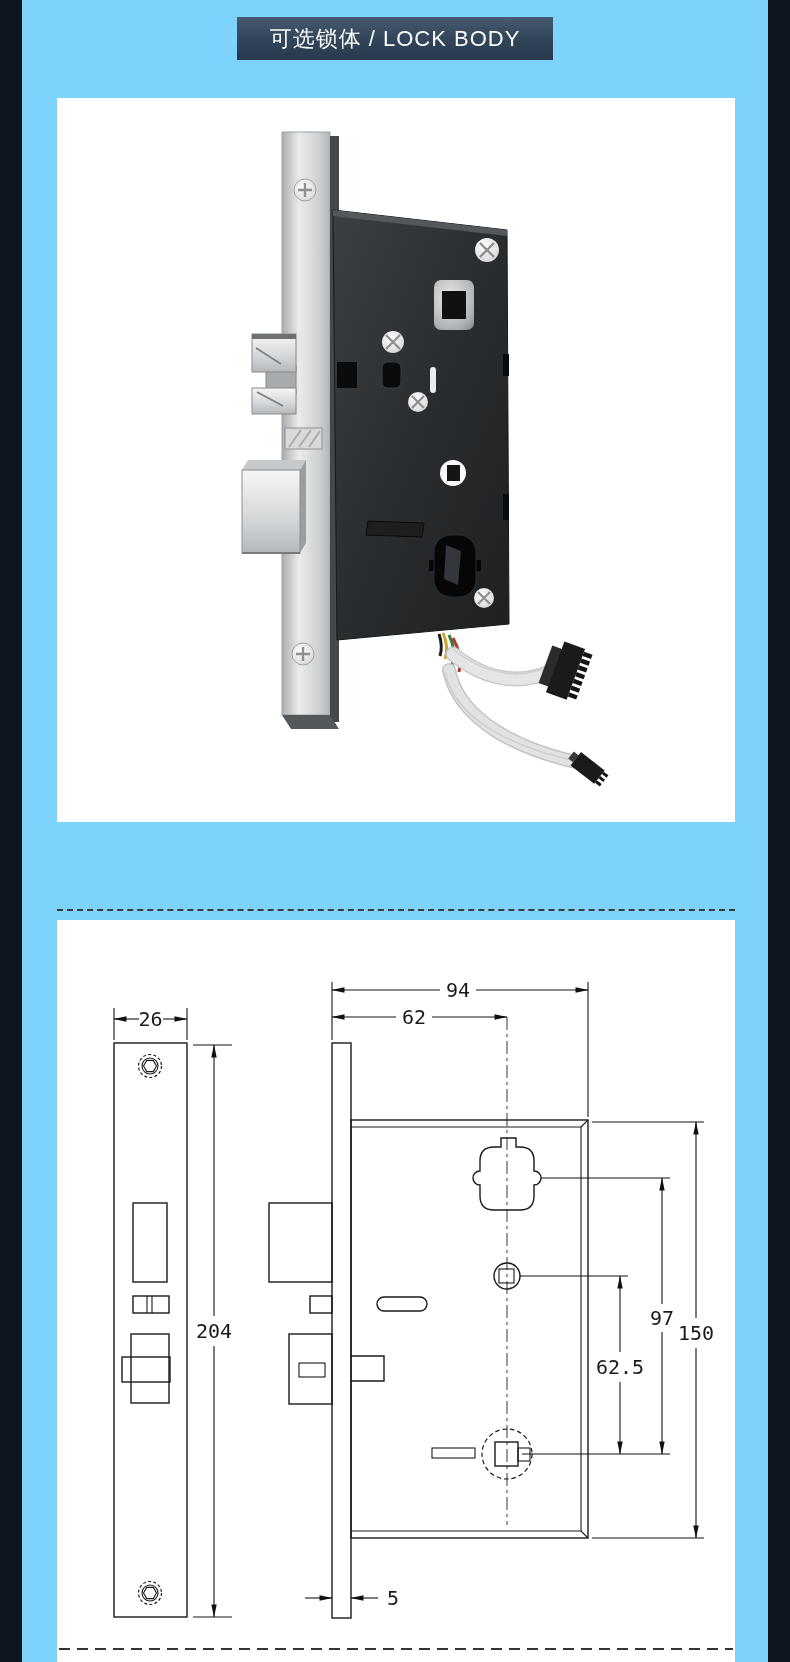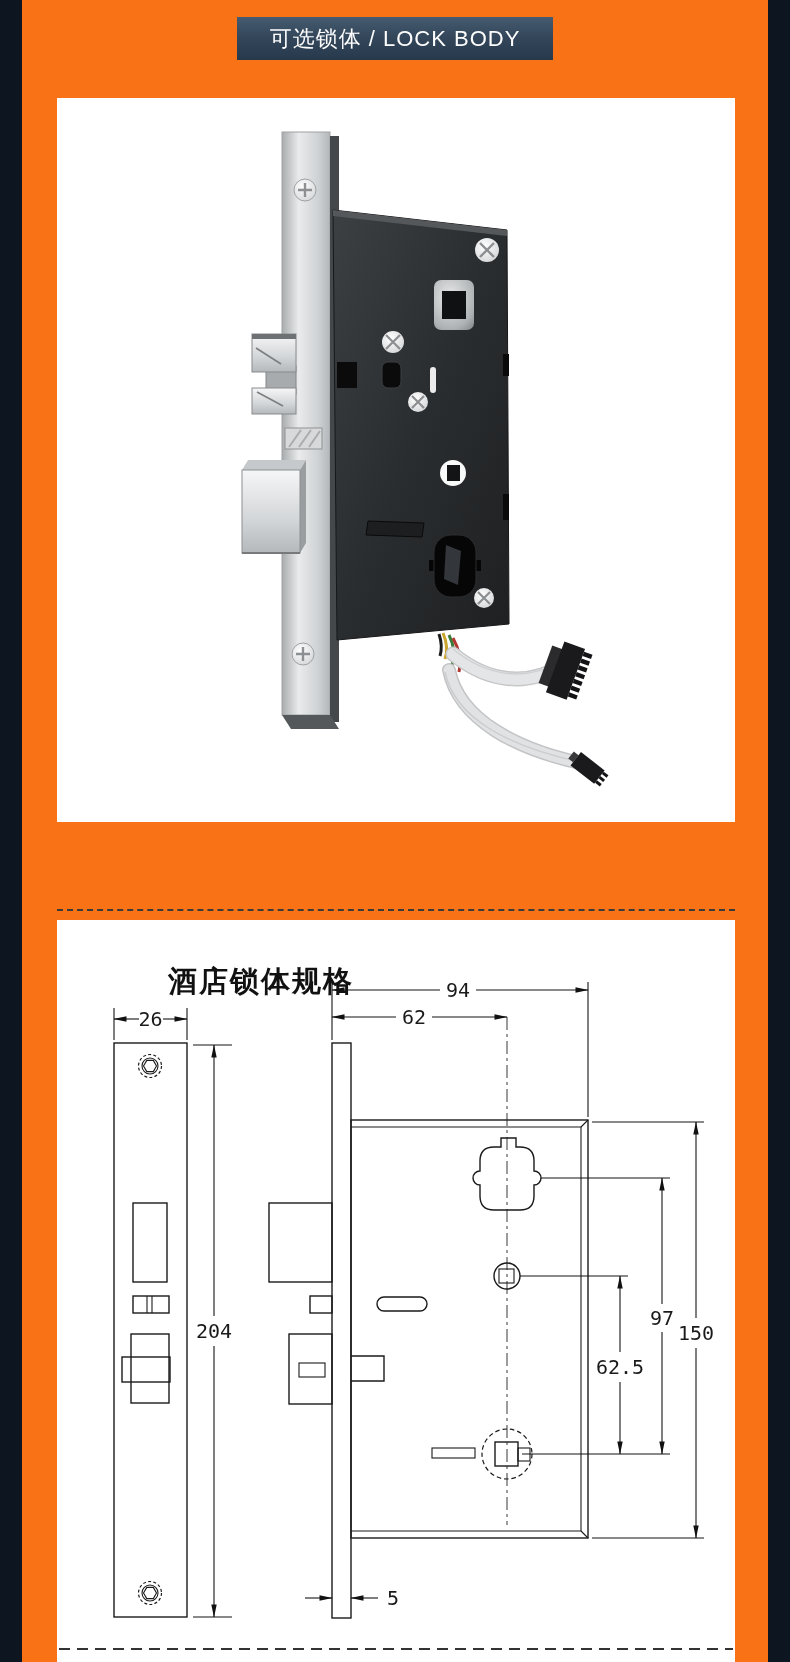--- a/index.html
+++ b/index.html
@@ -1,17 +1,17 @@
 <!DOCTYPE html>
 <html><head>
 <meta charset="utf-8">
 <style>
   html,body{margin:0;padding:0;}
   body{font-family:"Liberation Sans",sans-serif;}
-  .page{position:relative;width:790px;height:1662px;background:#f97316;overflow:hidden;}
+  .page{position:relative;width:790px;height:1662px;background:#7dd3fc;overflow:hidden;}
   .strip{position:absolute;top:0;height:1662px;background:#0d1520;}
   .strip.left{left:0;width:22px;}
   .strip.right{left:768px;width:22px;}
   .badge{position:absolute;left:237px;top:17px;width:316px;height:43px;
          background:linear-gradient(180deg,#465b70 0%,#33465a 48%,#273a4d 100%);
          color:#fdfdfd;font-size:22px;letter-spacing:1px;text-align:center;line-height:43px;}
   .panel{position:absolute;left:57px;width:678px;background:#ffffff;}
   .panel1{top:98px;height:724px;}
   .panel2{top:920px;height:742px;}
   .caption{position:absolute;left:57px;top:842px;width:678px;text-align:center;
@@ -177,21 +177,20 @@
         <rect x="30" y="1.5" width="6" height="3" fill="#141416"></rect>
         <rect x="30" y="7" width="6" height="3" fill="#141416"></rect>
         <rect x="30" y="12.5" width="6" height="3" fill="#141416"></rect>
       </g>
     </svg>
   </div>
 
   <div class="divider1"></div>
 
   <div class="panel panel2">
-    <div class="spec-title">酒店锁体规格</div>
 
     <svg width="678" height="742" viewBox="0 0 678 742">
       <defs>
         <marker id="arr" markerWidth="15" markerHeight="7" refX="13.5" refY="3.5" orient="auto-start-reverse" markerUnits="userSpaceOnUse">
           <path d="M14 3.5 L1 0.8 L1 6.2 Z" fill="#111"></path>
         </marker>
       </defs>
 
       <g>
         <rect x="57" y="123" width="73" height="574" class="outline"></rect>

